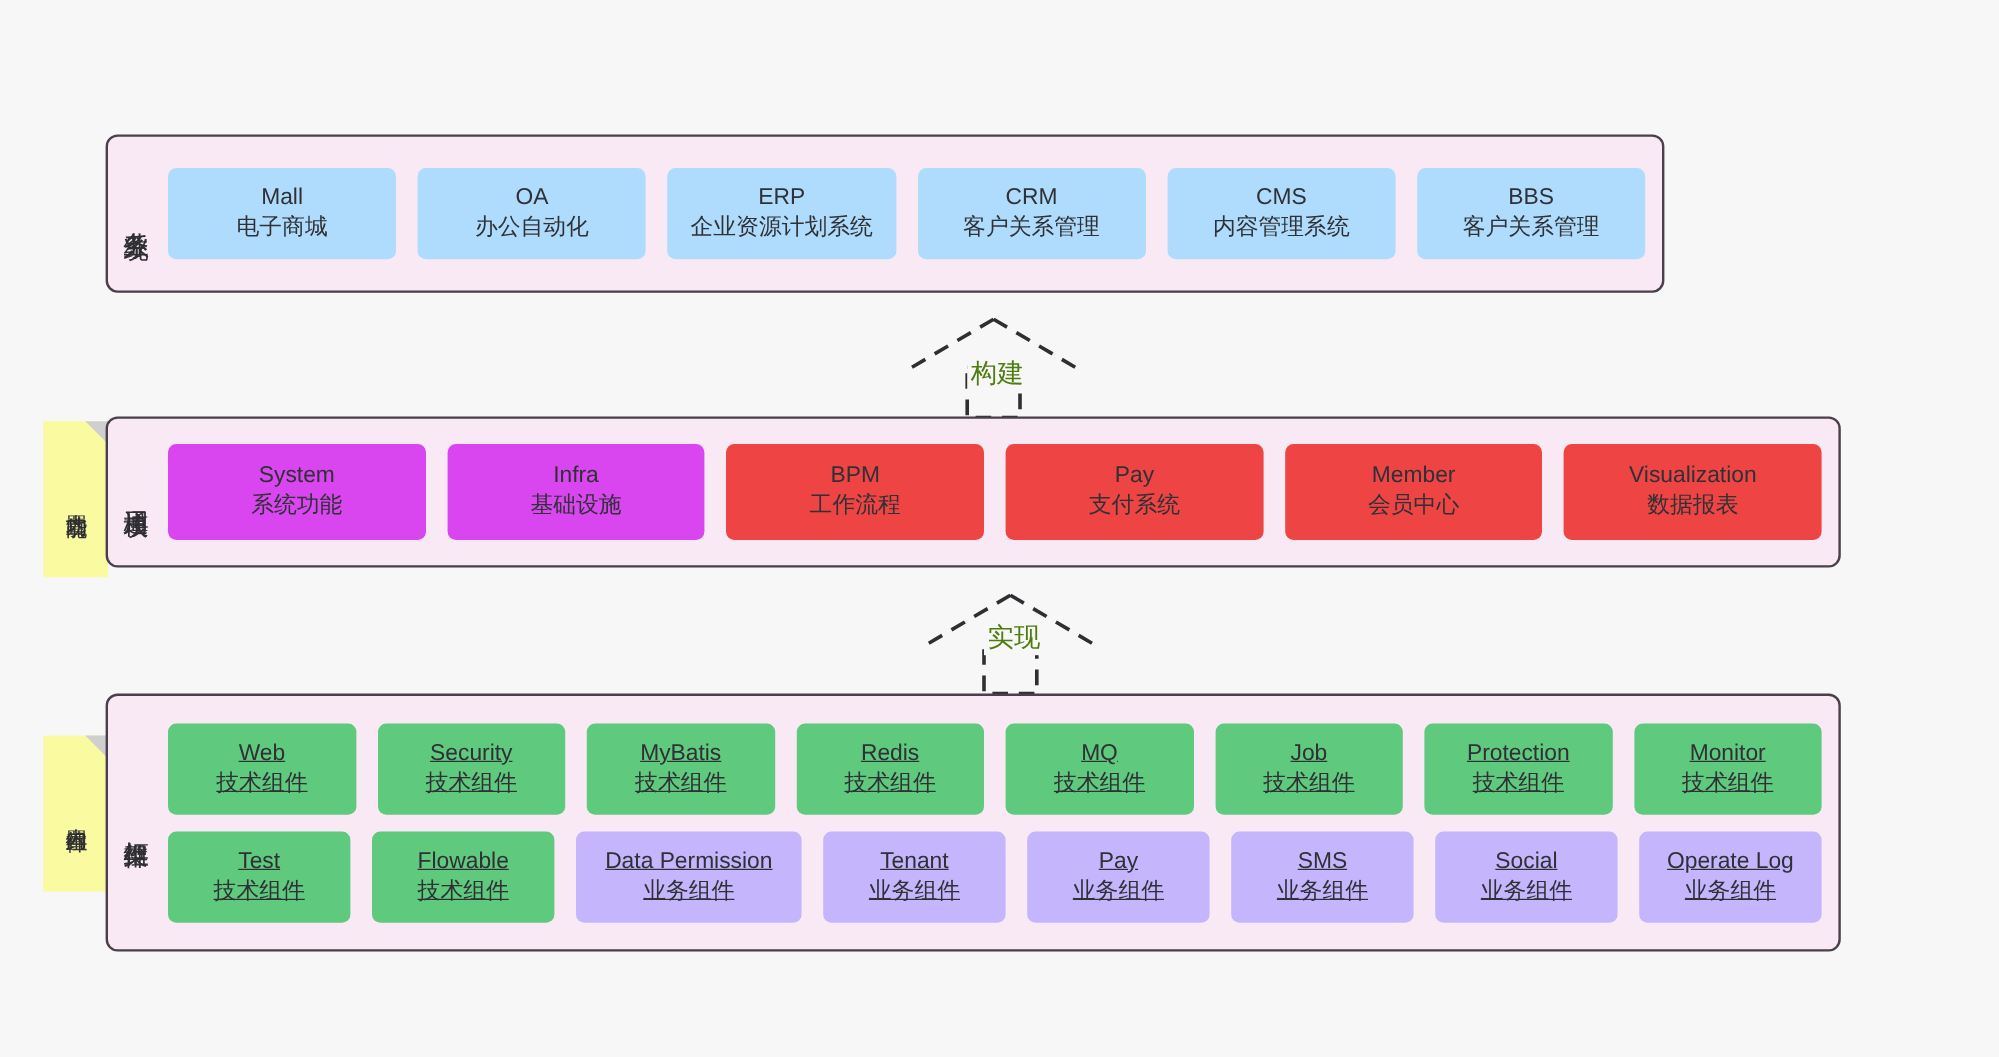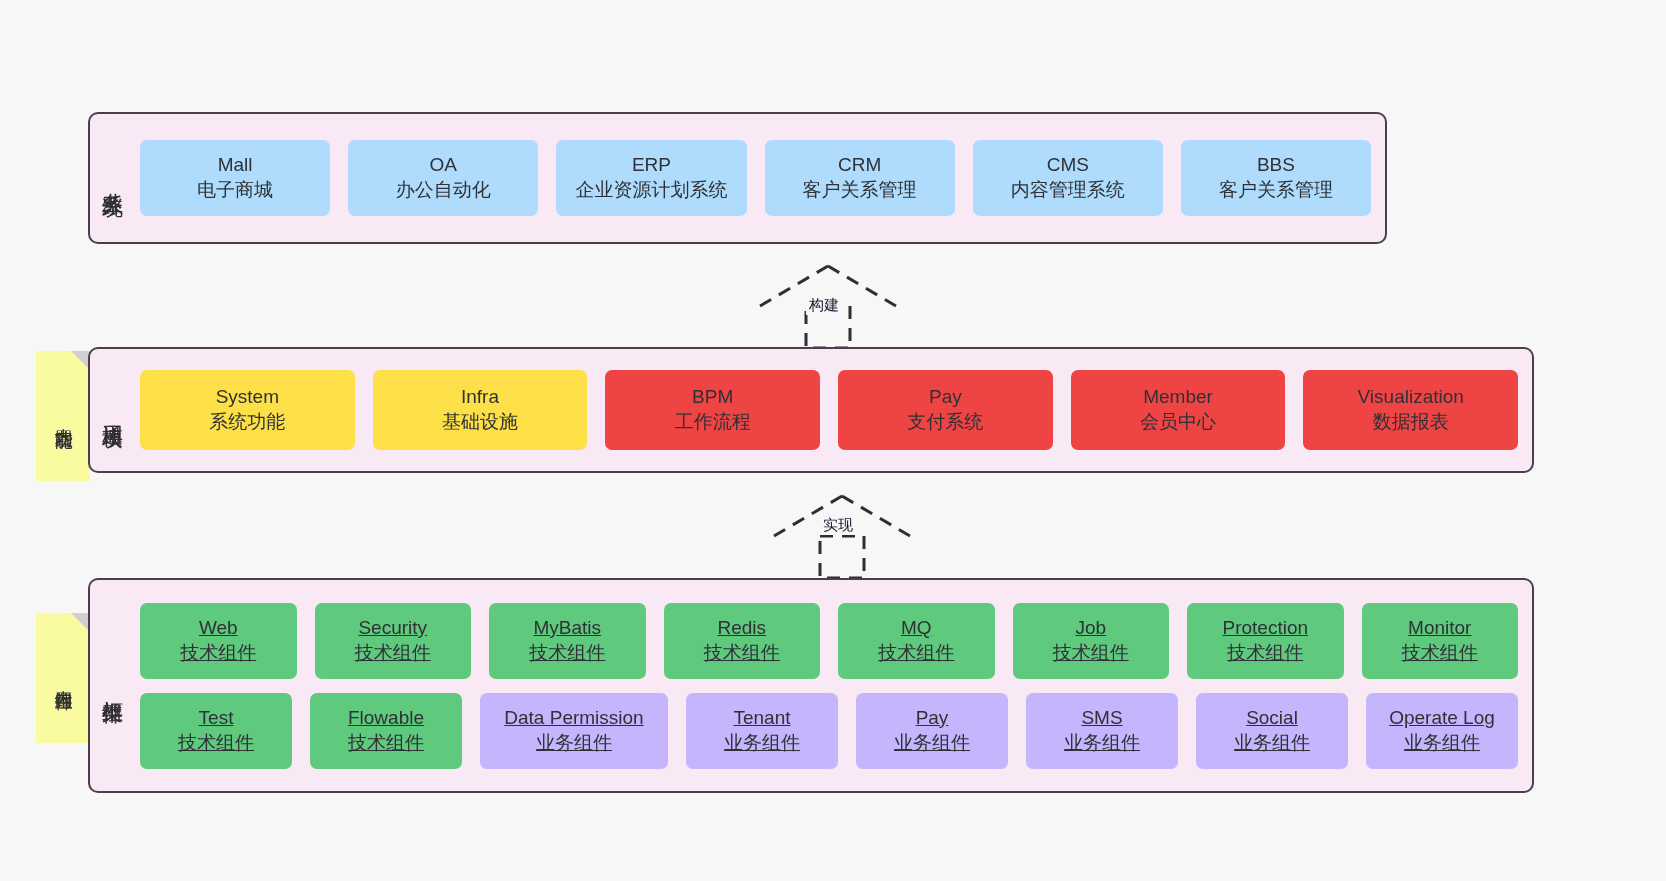--- a/index.html
+++ b/index.html
@@ -59,21 +59,21 @@
     justify-content: center;
     text-align: center;
     color: #2f3136;
     font-size: 19px;
     line-height: 1.30;
     padding: 6px 4px;
     user-select: none;
   }
   .card .ln { display: block; white-space: normal; }
   .c-blue       { background: #afdcfc; }
-  .c-red        { background: #fde047; }
+  .c-red        { background: #d946ef; }
   .c-pink       { background: #ef4444; }
   .c-green      { background: #5fc97d; }
   .c-lightgreen { background: #c4b5fd; }
 
   
   .h-biz   { height: 76px; }
   .h-mod   { height: 80px; }
   .h-comp  { height: 76px; text-decoration: underline; }
 
   
@@ -98,22 +98,22 @@
     width: 0; height: 0;
     border-left: 19px solid transparent;
     border-top: 19px solid #cfcfcf;
   }
 
   
   .arrow { position: absolute; }
   .arrow svg { display: block; overflow: visible; }
   .arrow-label {
     position: absolute;
-    font-size: 15px;
-    color: #0f172a;
+    font-size: 22px;
+    color: #4d7c0f;
     background: #f7f7f7;
     padding: 0 3px;
     white-space: nowrap;
   }
 </style>
 </head>
 <body>
 
 <div id="canvas">
 

